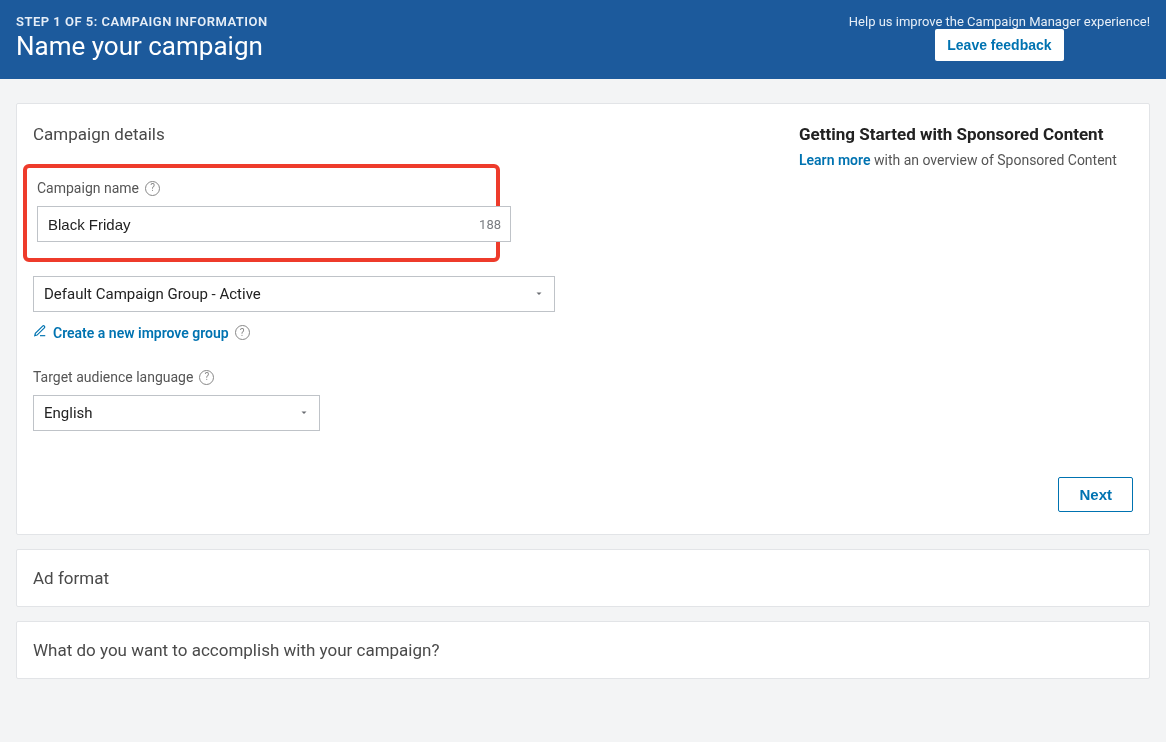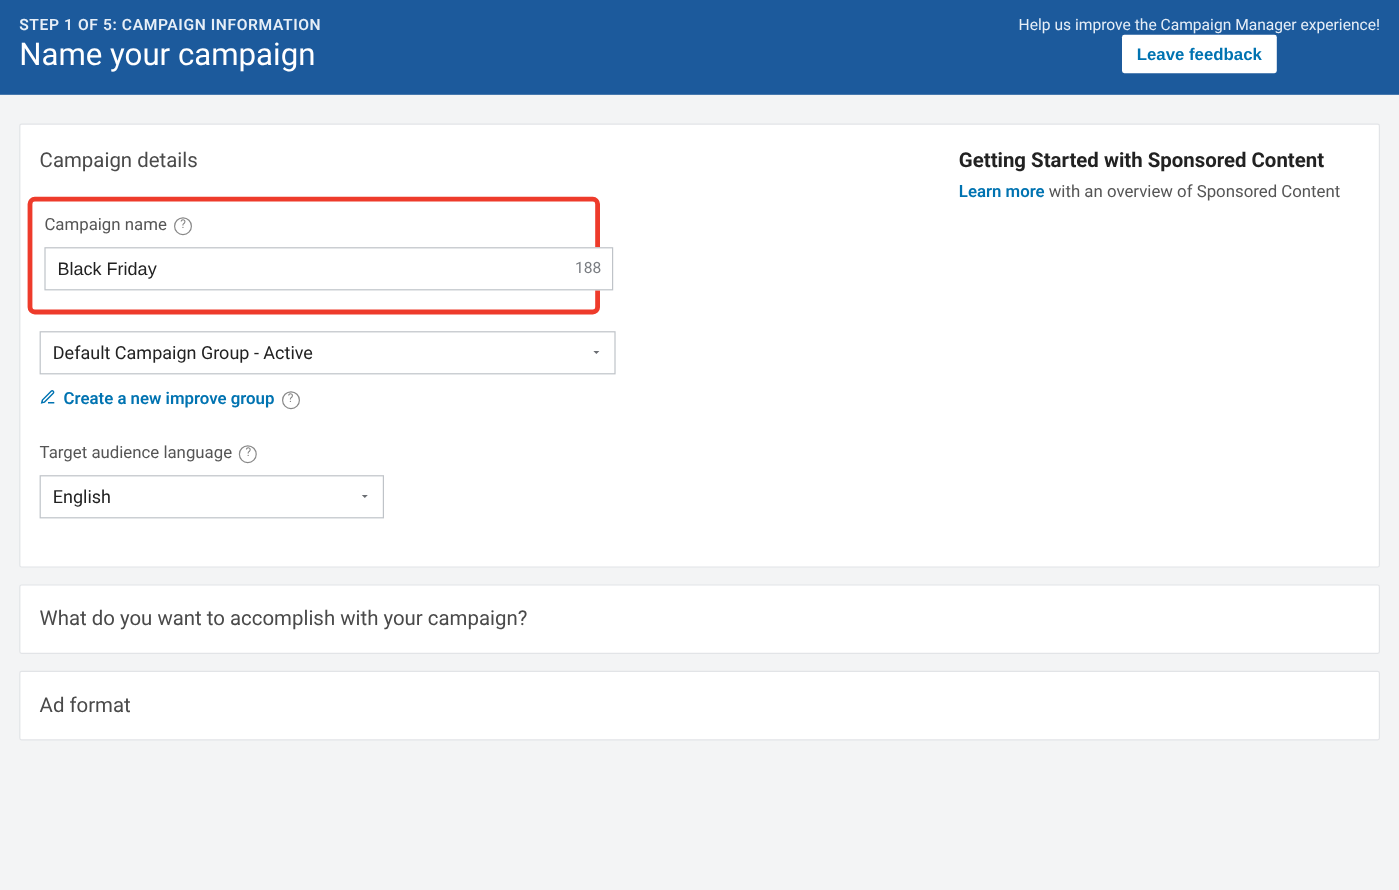--- a/index.html
+++ b/index.html
@@ -137,21 +137,21 @@
       right: 10px;
       top: 50%;
       transform: translateY(-50%);
       font-size: 13px;
       color: #7a7d82;
       pointer-events: none;
     }
     .field-block { margin-bottom: 18px; }
     .select-wrap {
       position: relative;
-      width: 480px;
+      width: 522px;
     }
     .select-wrap.small { width: 287px; }
     .fake-select {
       width: 100%;
       padding: 8px 32px 8px 10px;
       font-size: 15px;
       border: 1px solid #bfc3c8;
       background: #fff;
       color: #222;
       height: 36px;
@@ -286,28 +286,31 @@
       </div>
 
       <div class="campaign-right">
         <div class="right-heading">Getting Started with Sponsored Content</div>
         <div class="right-text">
           <a class="learn-link">Learn more</a><span> with an overview of Sponsored Content</span>
         </div>
       </div>
     </div>
 
+    <div class="panel-footer">
+      <button class="next-btn">Next</button>
+    </div>
+  </div>
+
+  <div class="bar-panel">
+    <span>Ad format</span>
   </div>
 
   <div class="bar-panel">
     <span>What do you want to accomplish with your campaign?</span>
-  </div>
-
-  <div class="bar-panel">
-    <span>Ad format</span>
   </div>
 
   <div class="bottom-bar">
     
     
   </div>
 
 </div>
 
 </body></html>

